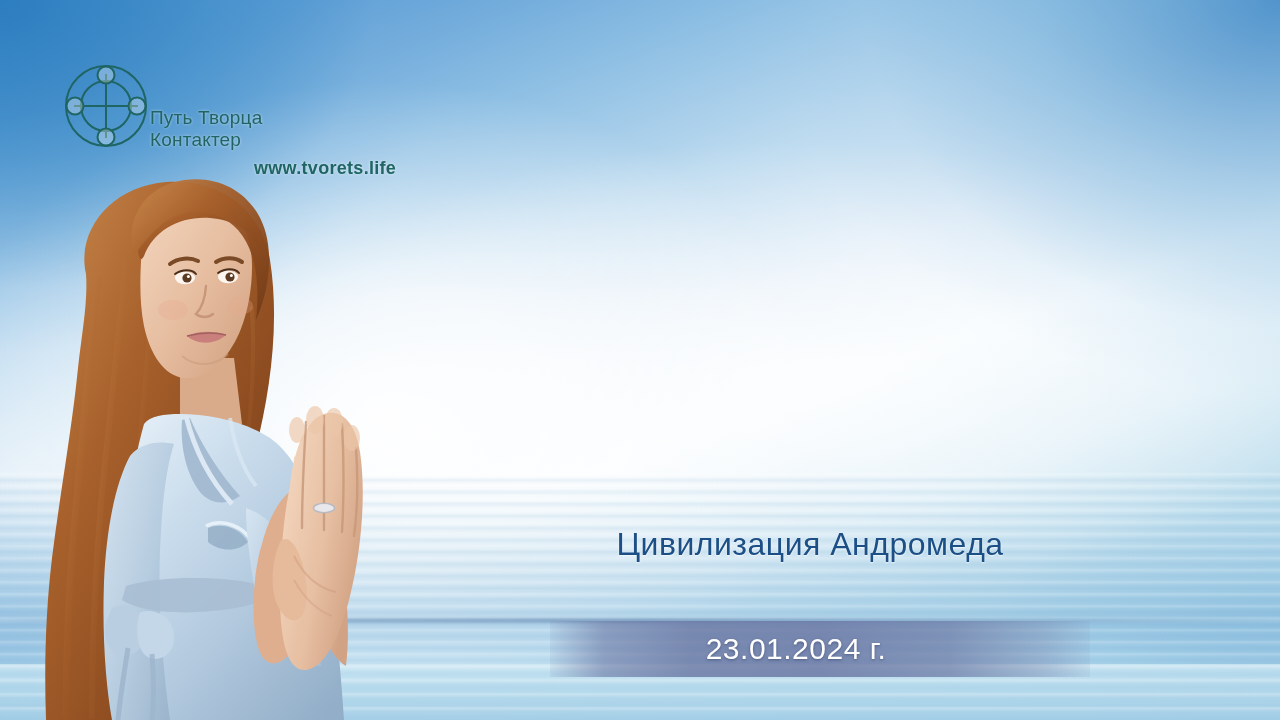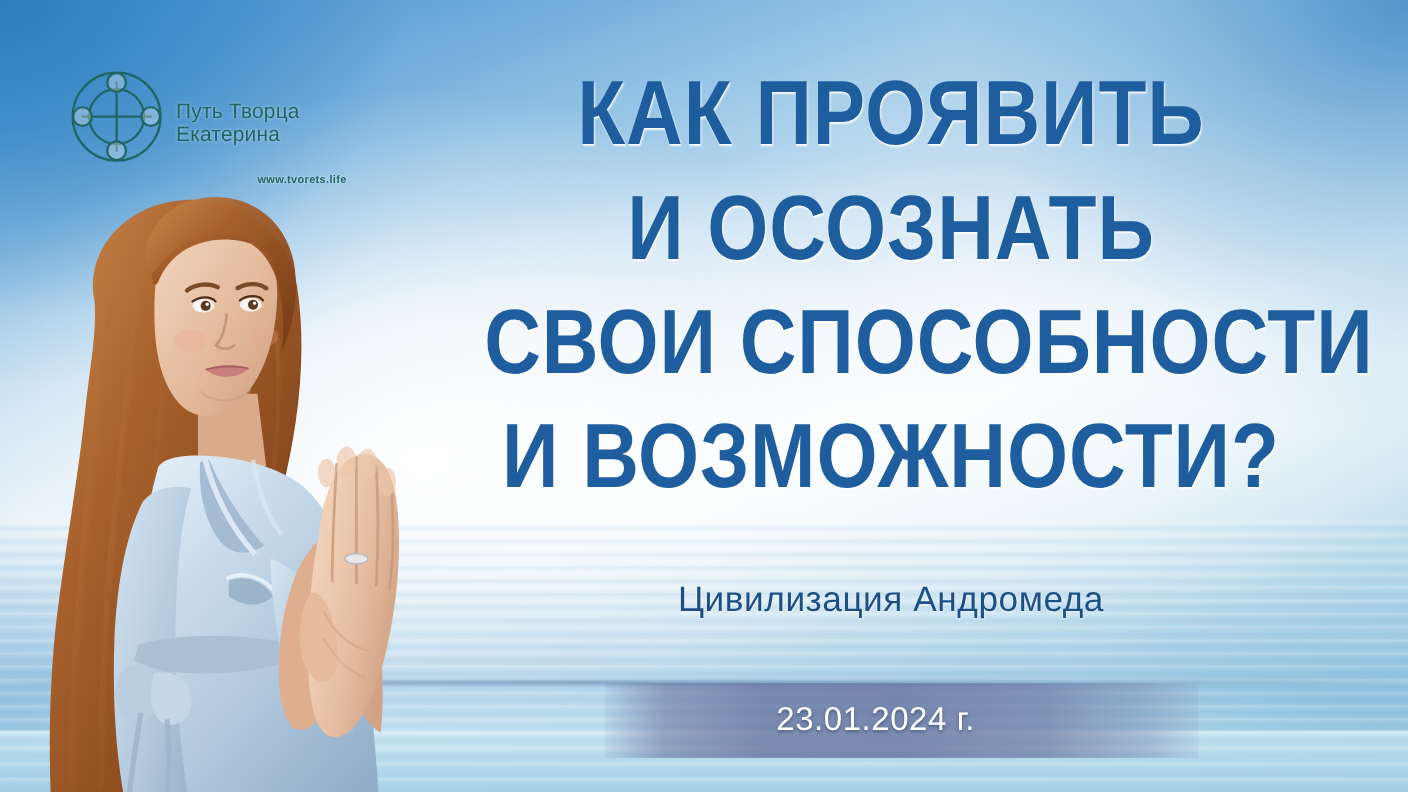--- a/index.html
+++ b/index.html
@@ -100,37 +100,37 @@
         rgba(255,255,255,0.00) 14px),
       linear-gradient(to bottom,
         rgba(205,232,243,0.72) 0%,
         rgba(178,216,235,0.80) 45%,
         rgba(160,204,230,0.88) 100%);
   }
 
   
   .logo-block {
     position: absolute; left: 62px; top: 62px;
-    display: flex; align-items: center; gap: 10px;
+    display: flex; align-items: flex-end; 
   }
   .logo-mark { width: 88px; height: 88px; flex: 0 0 88px; display: block; }
   .logo-lines {
     padding-top: 12px;
     color: #1f6563;
     line-height: 1.12;
     letter-spacing: 0.2px;
     text-shadow: 0 0 3px rgba(255,255,255,0.55);
   }
   .logo-line-1 { font-size: 19px; font-weight: 400; }
   .logo-line-2 { font-size: 19px; font-weight: 400; }
   .logo-line-3 { font-size: 19px; font-weight: 400; }
   .logo-url {
-    position: absolute; left: 234px; top: 158px;
+    position: absolute; left: 254px; top: 158px;
     color: #1f6563;
-    font-size: 10px;
+    font-size: 18px;
     font-weight: 700;
     letter-spacing: 0.3px;
     text-shadow: 0 0 3px rgba(255,255,255,0.6);
     text-align: center;
   }
 
   
   .person { position: absolute; left: -6px; top: 156px; width: 470px; height: 564px; }
   .person svg { display: block; width: 100%; height: 100%; }
 
@@ -161,21 +161,21 @@
     font-size: 32px;
     font-weight: 400;
     color: #1c4f86;
     letter-spacing: 0.5px;
     white-space: nowrap;
     text-shadow: 0 1px 2px rgba(255,255,255,0.8);
   }
 
   
   .date-band {
-    position: absolute; left: 550px; top: 621px; width: 540px; height: 68px;
+    position: absolute; left: 550px; top: 621px; width: 540px; height: 56px;
     background: linear-gradient(to right,
         rgba(116,128,170,0.10) 0%,
         rgba(110,122,166,0.62) 10%,
         rgba(106,118,162,0.80) 26%,
         rgba(108,120,164,0.84) 50%,
         rgba(112,126,168,0.74) 74%,
         rgba(124,140,178,0.42) 92%,
         rgba(132,150,186,0.12) 100%);
     display: flex; align-items: center; justify-content: center;
   }
@@ -372,31 +372,25 @@
         <line x1="44" y1="12" x2="44" y2="76"></line>
         <line x1="12" y1="44" x2="76" y2="44"></line>
         <circle cx="44" cy="13" r="8.5" fill="rgba(255,255,255,0.30)"></circle>
         <circle cx="44" cy="75" r="8.5" fill="rgba(255,255,255,0.30)"></circle>
         <circle cx="13" cy="44" r="8.5" fill="rgba(255,255,255,0.30)"></circle>
         <circle cx="75" cy="44" r="8.5" fill="rgba(255,255,255,0.30)"></circle>
       </g>
     </svg>
     <div class="logo-lines">
       <div class="logo-line-1">Путь Творца</div>
-      <div class="logo-line-2">Екатерина</div>
+      <div class="logo-line-2">Контактер</div>
     </div>
   </div>
   <div class="logo-url">www.tvorets.life</div>
 
-  <div class="title-block">
-    <div class="title-line">КАК ПРОЯВИТЬ</div>
-    <div class="title-line">И ОСОЗНАТЬ</div>
-    <div class="title-line">СВОИ СПОСОБНОСТИ</div>
-    <div class="title-line">И ВОЗМОЖНОСТИ?</div>
-  </div>
 
   <div class="subtitle">Цивилизация Андромеда</div>
 
   <div class="date-band">
     <span class="date-text">23.01.2024 г.</span>
   </div>
 
 </div>
 
 </body></html>

